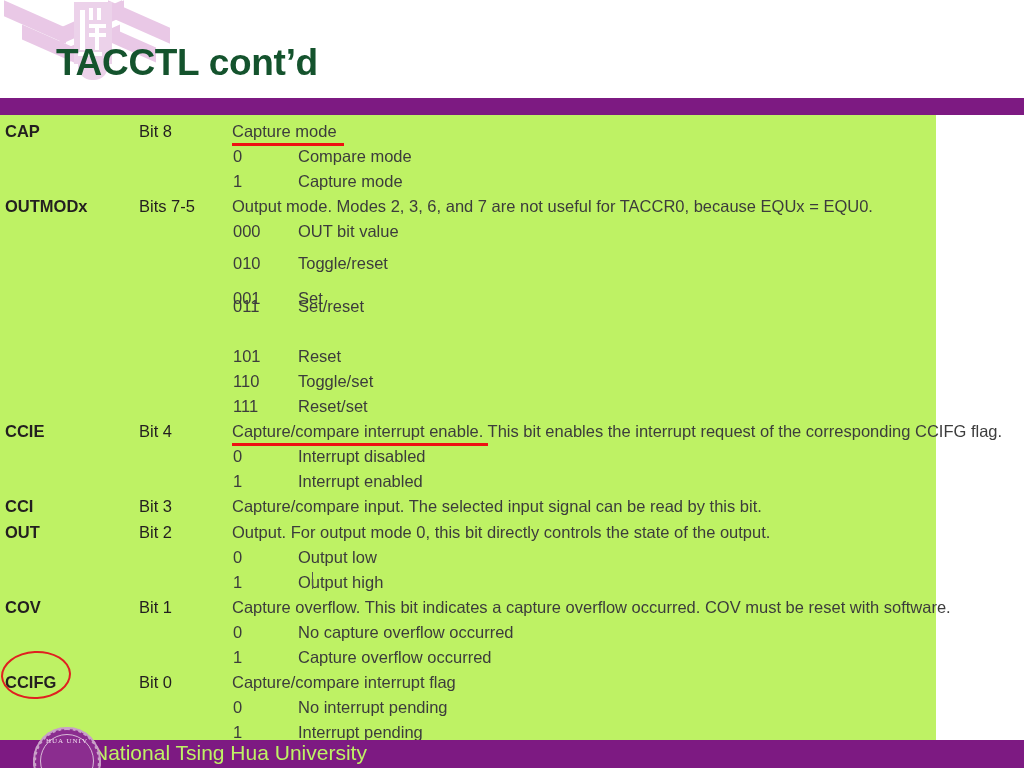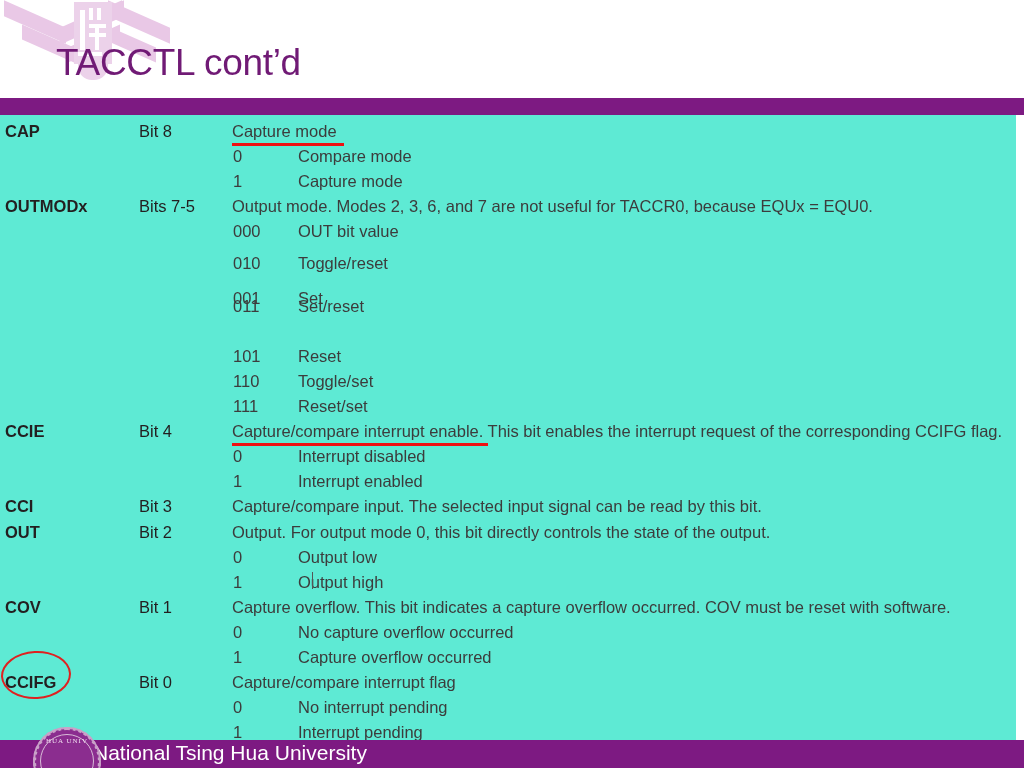--- a/index.html
+++ b/index.html
@@ -37,43 +37,43 @@
   .badge {
     position: absolute;
     background: #ecd2ea;
   }
 
   #page-title {
     position: absolute;
     left: 56px;
     top: 42px;
     font-size: 37px;
-    font-weight: normal;
-    color: #701a75;
+    font-weight: bold;
+    color: #14532d;
     letter-spacing: -0.3px;
     white-space: nowrap;
   }
 
   #title-rule {
     position: absolute;
     left: 0;
     top: 98px;
     width: 1024px;
     height: 17px;
     background: #7d1a82;
   }
 
   
   #content {
     position: absolute;
     left: 0;
     top: 115px;
-    width: 1016px;
+    width: 936px;
     height: 625px;
-    background: #5eead4;
+    background: #bef264;
   }
 
   .row {
     position: absolute;
     left: 0;
     width: 1024px;
     height: 25px;
     white-space: nowrap;
   }
 
@@ -151,21 +151,21 @@
     top: 740px;
     width: 1024px;
     height: 28px;
     background: #7d1a82;
   }
   #footer-text {
     position: absolute;
     left: 93px;
     top: 1px;
     font-size: 21px;
-    color: #ffffff;
+    color: #bef264;
     white-space: nowrap;
   }
   
   #seal {
     position: absolute;
     left: 31px;
     top: 727px;
     width: 74px;
     height: 41px;
     overflow: hidden;

